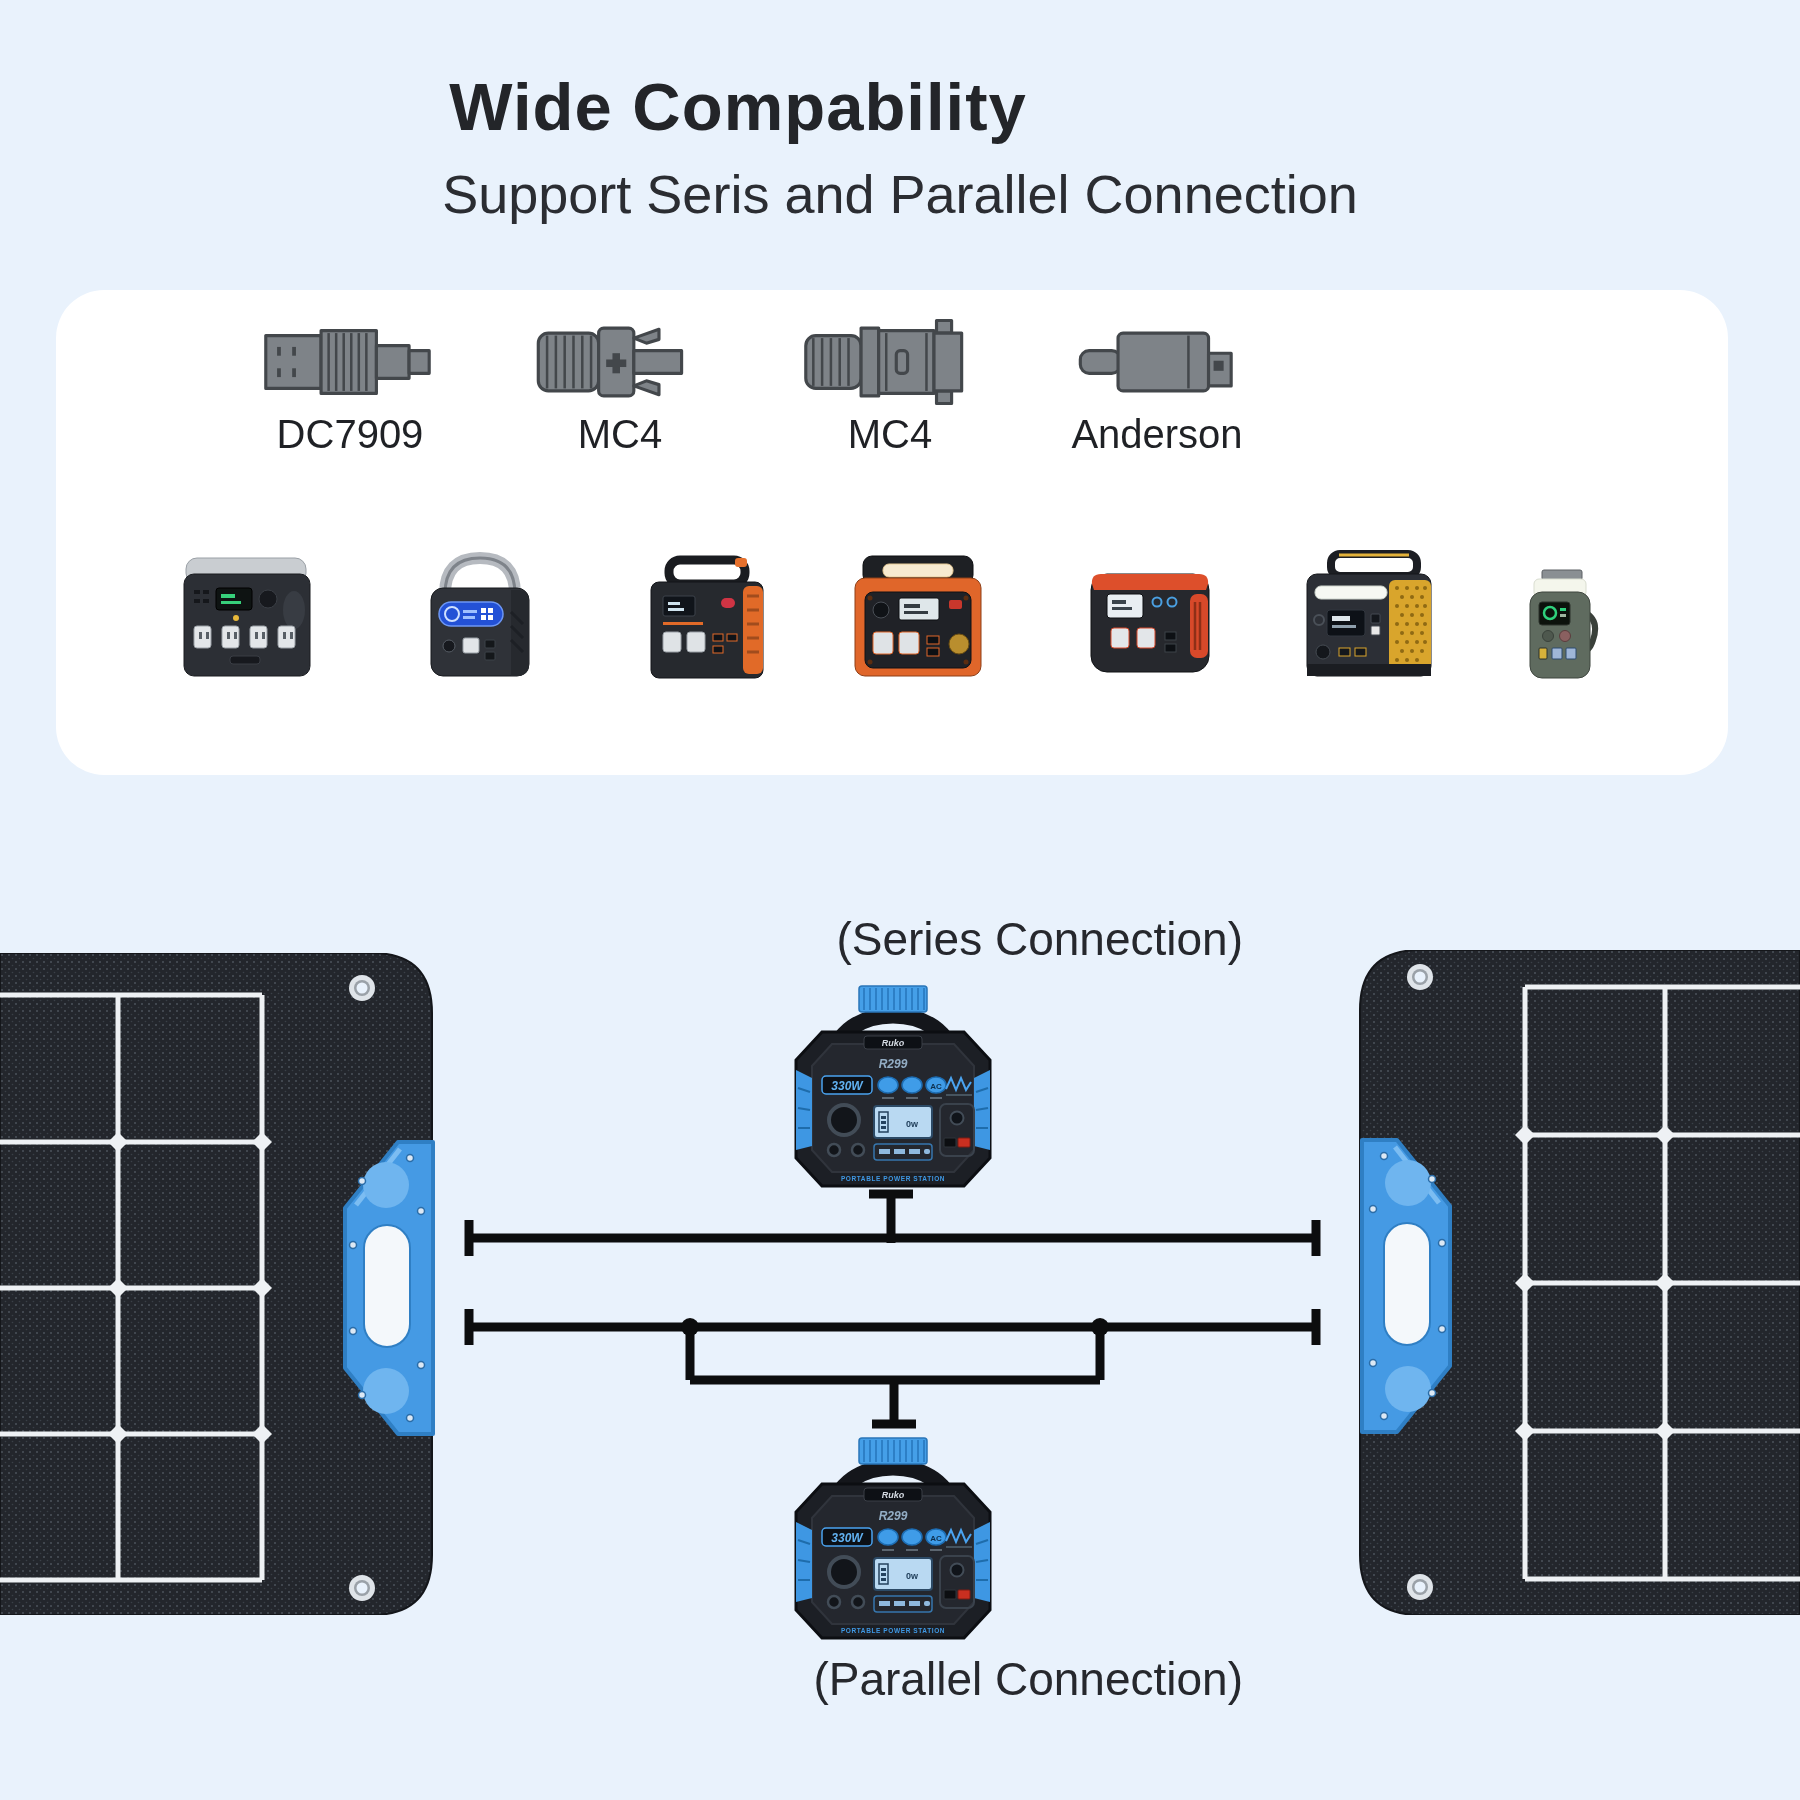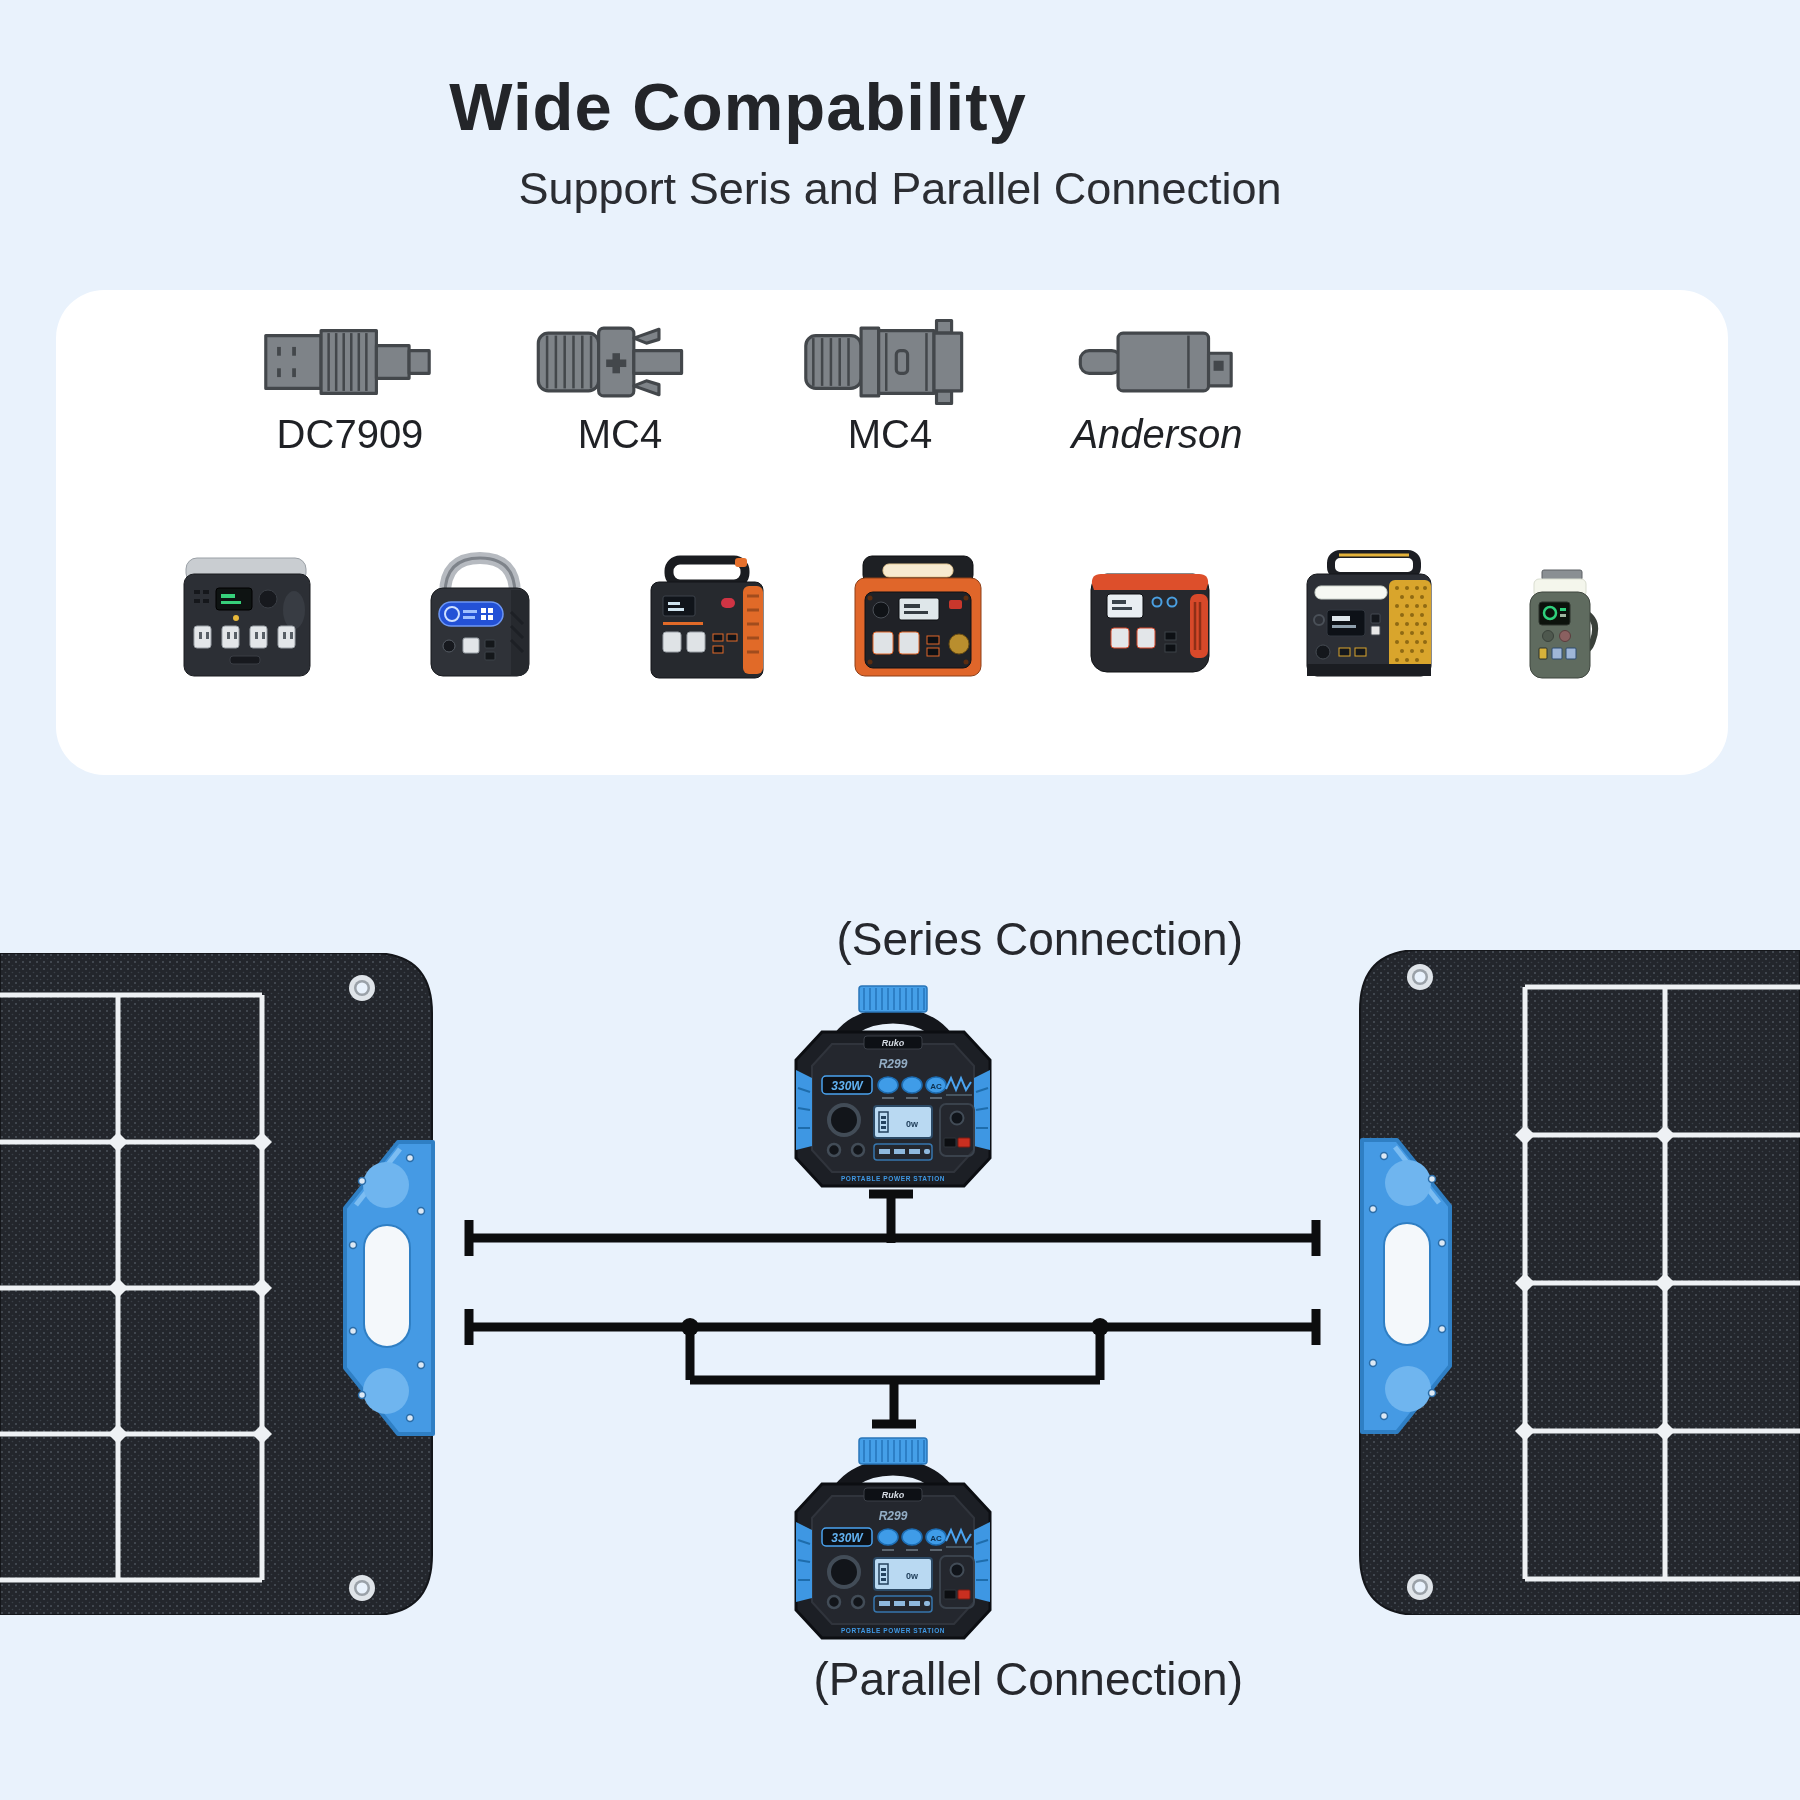--- a/index.html
+++ b/index.html
@@ -1,21 +1,21 @@
 <!DOCTYPE html>
 <html><head>
 <meta charset="utf-8">
 <style>
   html,body{margin:0;padding:0;}
   body{font-family:"Liberation Sans",sans-serif;}
   .page{position:relative;width:1800px;height:1800px;background:#e9f2fc;overflow:hidden;}
   .abs{position:absolute;}
   .header-title{left:0;top:68px;width:1476px;text-align:center;font-size:67px;font-weight:800;
     color:#232529;letter-spacing:1px;}
-  .header-subtitle{left:0;top:163px;width:1800px;text-align:center;font-size:45px;font-weight:400;
+  .header-subtitle{left:0;top:163px;width:1800px;text-align:center;font-size:54px;font-weight:400;
     color:#2b2d32;}
   .card{left:56px;top:290px;width:1672px;height:485px;background:#ffffff;border-radius:48px;}
   .connector{position:absolute;width:270px;text-align:center;}
   .connector svg{display:block;margin:0 auto;}
   .connector .clabel{margin-top:6px;font-size:40px;font-weight:500;color:#1f2125;text-align:center;}
   .product{position:absolute;}
   .section-label{width:700px;text-align:right;font-size:46px;font-weight:500;color:#26282d;}
   svg text{font-family:"Liberation Sans",sans-serif;}
 </style>
 </head>
@@ -96,21 +96,21 @@
             <line x1="35" y1="16" x2="35" y2="54"></line>
           <line x1="42" y1="16" x2="42" y2="54"></line>
           <line x1="72" y1="12" x2="72" y2="58"></line>
             <line x1="104" y1="12" x2="104" y2="58"></line>
         </g>
         <rect x="80" y="26" width="9" height="18" rx="3" fill="none" stroke="#43474b" stroke-width="2.5"></rect>
       </svg>
       <div class="clabel">MC4</div>
     </div>
 
-    <div class="connector" style="left:966px;top:28px;font-style:italic;">
+    <div class="connector" style="left:966px;top:28px;">
       <svg width="190" height="88" viewBox="0 0 150 70">
         <g fill="#7e8388" stroke="#43474b" stroke-width="2.5" stroke-linejoin="round">
           <rect x="14" y="26" width="32" height="18" rx="7"></rect>
           <rect x="44" y="12" width="72" height="46" rx="4"></rect>
           <rect x="116" y="28" width="18" height="26"></rect>
         </g>
         <line x1="100" y1="14" x2="100" y2="56" stroke="#43474b" stroke-width="2"></line>
         <rect x="120" y="34" width="8" height="8" fill="#43474b"></rect>
       </svg>
       <div class="clabel">Anderson</div>

